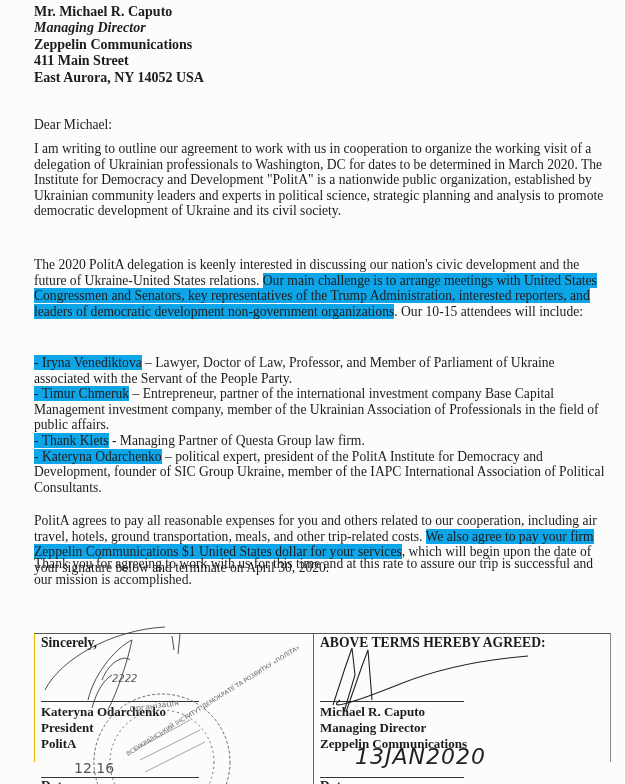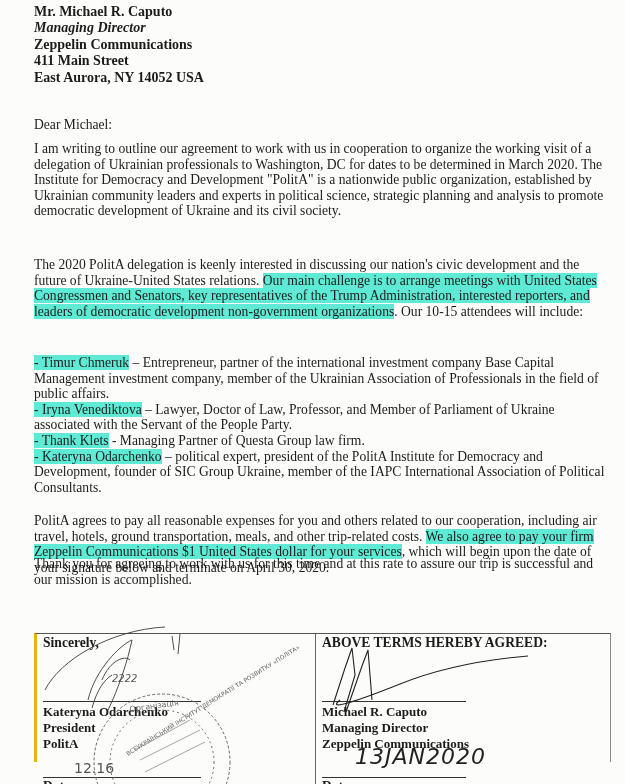--- a/index.html
+++ b/index.html
@@ -11,25 +11,25 @@
     .page { position: absolute; left: 0; top: 0; width: 625px; height: 784px; background: #fcfcfa; }
     .addr { position: absolute; left: 34px; top: 4px; font-weight: bold; font-size: 14px; line-height: 16.4px; }
     .addr .it { font-style: italic; }
     .greet { position: absolute; left: 34px; top: 101px; margin-top: 16px; }
     .para { position: absolute; left: 34px; width: 575px; margin-top: 9px; }
     .p1 { top: 132px; }
     .p2 { top: 248px; }
     .p3 { top: 346px; }
     .p4 { top: 504px; }
     .p5 { top: 547px; }
-    .hl { background: #5eead4; }
+    .hl { background: #0ea5e9; }
     .attendee { display: block; }
     .sig-table {
       position: absolute; left: 34px; top: 633px; width: 577px; height: 129px;
-      border-top: 1px solid #555; border-left: 3px solid #eab308; border-right: 1px solid #888;
+      border-top: 1px solid #555; border-left: 1px solid #eab308; border-right: 1px solid #888;
       box-sizing: border-box;
     }
     .sig-col { position: absolute; top: 0; height: 151px; }
     .sig-left { left: 0; width: 278px; }
     .sig-right { left: 278px; width: 297px; border-left: 1px solid #666; }
     .sig-head { position: absolute; left: 6px; top: 1px; font-weight: bold; font-size: 13.6px; }
     .sig-line { position: absolute; height: 0; border-top: 1px solid #333; }
     .sig-name { position: absolute; left: 6px; font-weight: bold; font-size: 13px; line-height: 16px; }
     .date-label { position: absolute; left: 6px; top: 145px; font-weight: bold; font-size: 13.6px; }
     svg.overlay { position: absolute; left: 0; top: 0; pointer-events: none; }
@@ -48,22 +48,22 @@
     <div>East Aurora, NY 14052 USA</div>
   </div>
 
   <div class="greet">Dear Michael:</div>
 
   <div class="para p1">I am writing to outline our agreement to work with us in cooperation to organize the working visit of a delegation of Ukrainian professionals to Washington, DC for dates to be determined in March 2020. The Institute for Democracy and Development "PolitA" is a nationwide public organization, established by Ukrainian community leaders and experts in political science, strategic planning and analysis to promote democratic development of Ukraine and its civil society.</div>
 
   <div class="para p2"><span>The 2020 PolitA delegation is keenly interested in discussing our nation's civic development and the future of Ukraine-United States relations. </span><span class="hl">Our main challenge is to arrange meetings with United States Congressmen and Senators, key representatives of the Trump Administration, interested reporters, and leaders of democratic development non-government organizations</span><span>. Our 10-15 attendees will include:</span></div>
 
   <div class="para p3">
+    <span class="attendee"><span class="hl">- Iryna Venediktova</span><span> – Lawyer, Doctor of Law, Professor, and Member of Parliament of Ukraine associated with the Servant of the People Party.</span></span>
     <span class="attendee"><span class="hl">- Timur Chmeruk</span><span> – Entrepreneur, partner of the international investment company Base Capital Management investment company, member of the Ukrainian Association of Professionals in the field of public affairs.</span></span>
-    <span class="attendee"><span class="hl">- Iryna Venediktova</span><span> – Lawyer, Doctor of Law, Professor, and Member of Parliament of Ukraine associated with the Servant of the People Party.</span></span>
     <span class="attendee"><span class="hl">- Thank Klets</span><span> - Managing Partner of Questa Group law firm.</span></span>
     <span class="attendee"><span class="hl">- Kateryna Odarchenko</span><span> – political expert, president of the PolitA Institute for Democracy and Development, founder of SIC Group Ukraine, member of the IAPC International Association of Political Consultants.</span></span>
   </div>
 
   <div class="para p4"><span>PolitA agrees to pay all reasonable expenses for you and others related to our cooperation, including air travel, hotels, ground transportation, meals, and other trip-related costs. </span><span class="hl">We also agree to pay your firm Zeppelin Communications $1 United States dollar for your services</span><span>, which will begin upon the date of your signature below and terminate on April 30, 2020.</span></div>
 
   <div class="para p5">Thank you for agreeing to work with us for this time and at this rate to assure our trip is successful and our mission is accomplished.</div>
 
   <div class="sig-table">
     <div class="sig-col sig-left">

